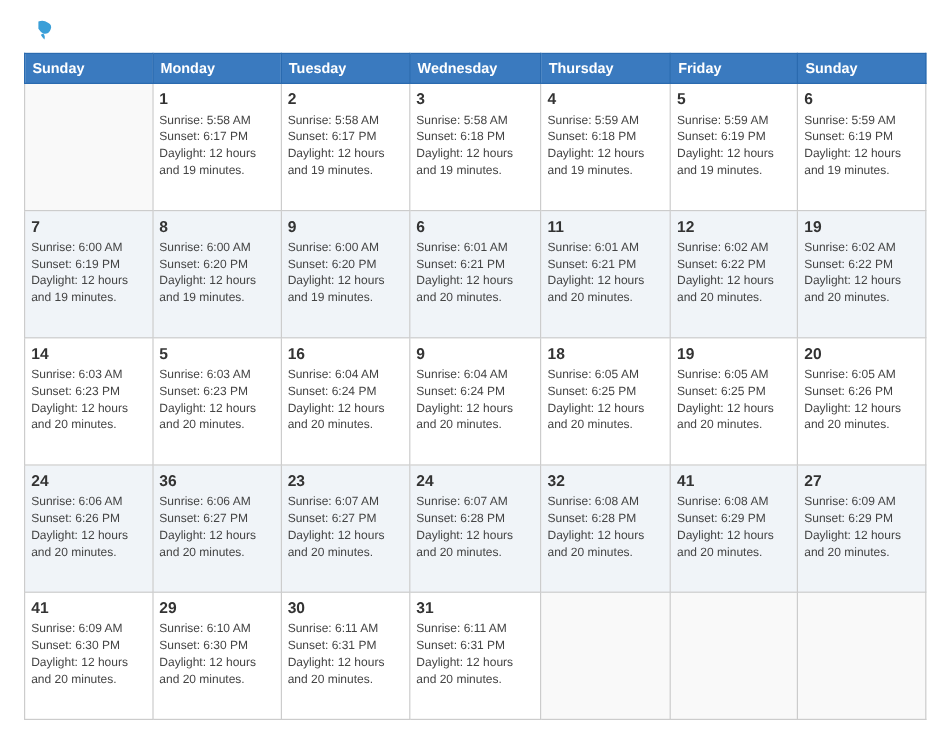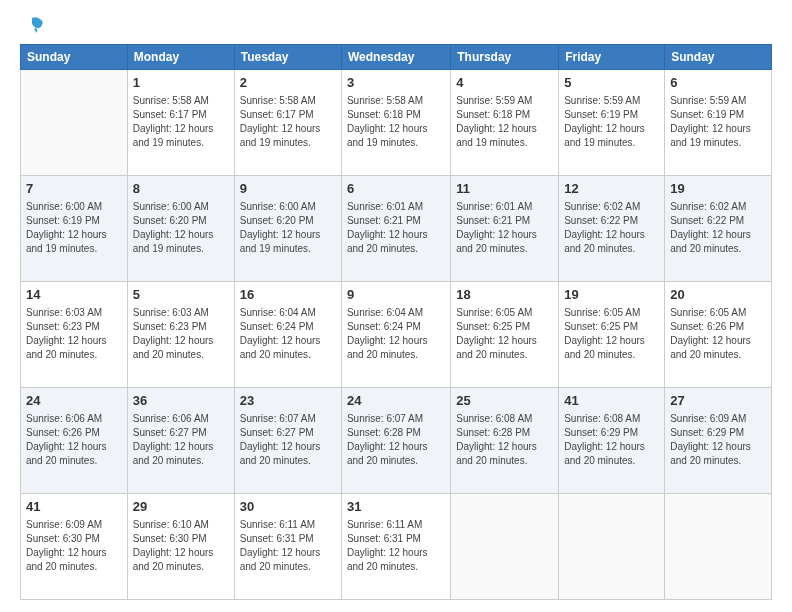--- a/index.html
+++ b/index.html
@@ -219,21 +219,21 @@
           </td>
           <td>
             <span class="day-number">23</span>
             <div class="day-info">Sunrise: 6:07 AM<br>Sunset: 6:27 PM<br>Daylight: 12 hours and 20 minutes.</div>
           </td>
           <td>
             <span class="day-number">24</span>
             <div class="day-info">Sunrise: 6:07 AM<br>Sunset: 6:28 PM<br>Daylight: 12 hours and 20 minutes.</div>
           </td>
           <td>
-            <span class="day-number">25</span>
+            <span class="day-number">32</span>
             <div class="day-info">Sunrise: 6:08 AM<br>Sunset: 6:28 PM<br>Daylight: 12 hours and 20 minutes.</div>
           </td>
           <td>
             <span class="day-number">41</span>
             <div class="day-info">Sunrise: 6:08 AM<br>Sunset: 6:29 PM<br>Daylight: 12 hours and 20 minutes.</div>
           </td>
           <td>
             <span class="day-number">27</span>
             <div class="day-info">Sunrise: 6:09 AM<br>Sunset: 6:29 PM<br>Daylight: 12 hours and 20 minutes.</div>
           </td>

